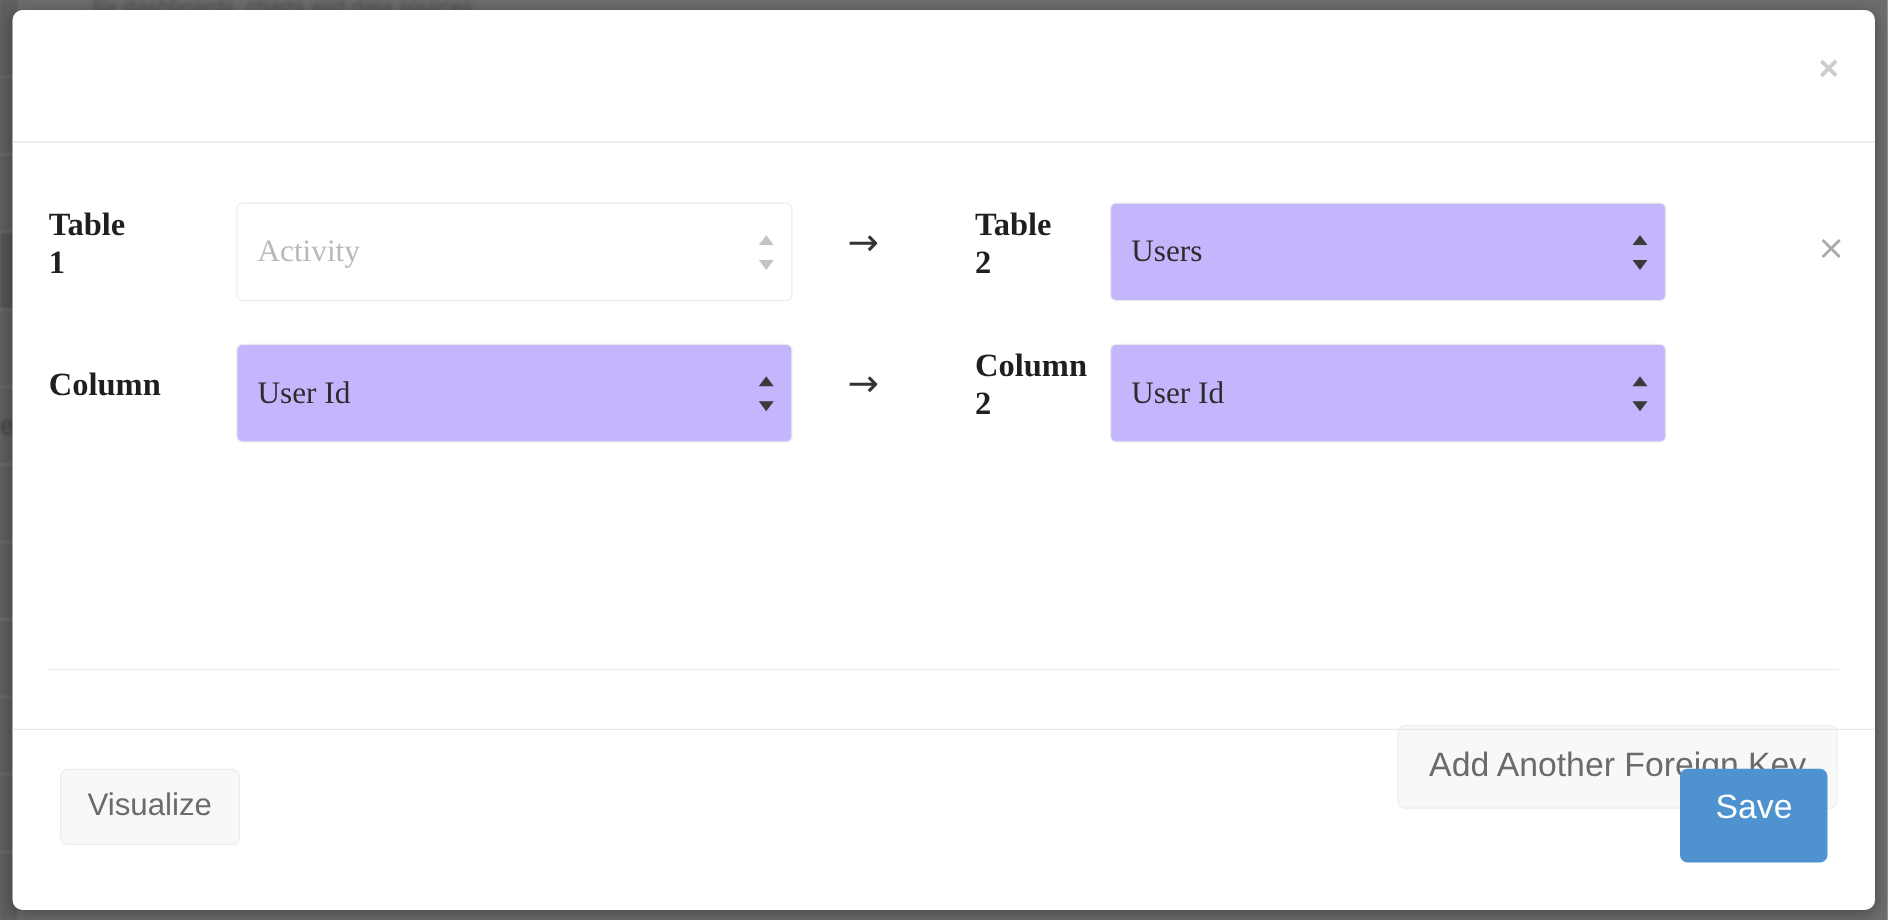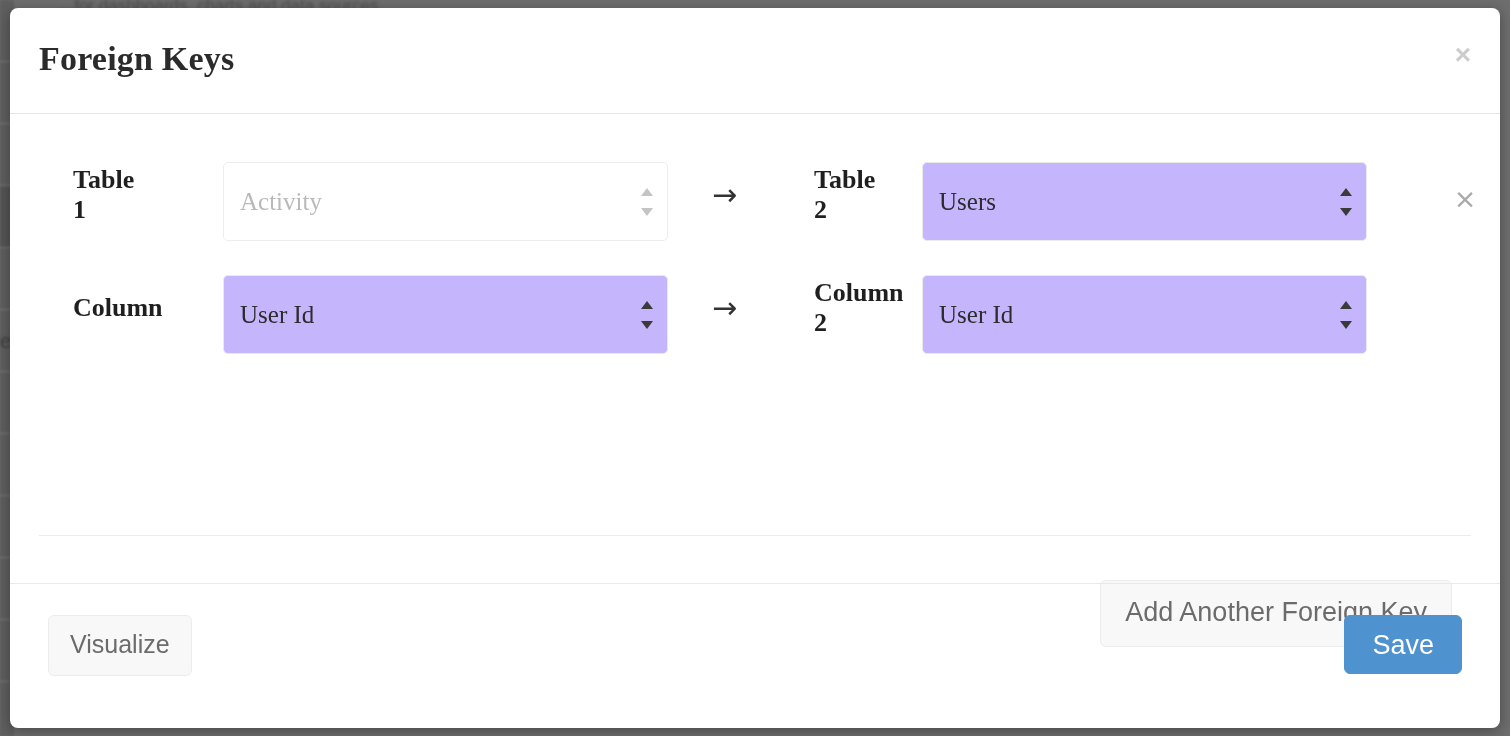--- a/index.html
+++ b/index.html
@@ -104,21 +104,20 @@
 
   
   .modal-body {
     position: relative;
     height: 469px;
   }
 
   .fk-group {
     position: relative;
     padding-top: 26px;
-    padding-left: 34px;
   }
 
   .fk-row {
     position: relative;
     height: 65px;
     display: flex;
     align-items: center;
     margin-top: 22px;
   }
   .fk-row.second { margin-top: 48px; }
@@ -233,21 +232,21 @@
     background: #ececec;
   }
 
   .add-row {
     position: absolute;
     left: 12px;
     right: 0;
     top: 466px;
     display: flex;
     justify-content: flex-end;
-    padding-right: 48px;
+    padding-right: 30px;
     box-sizing: border-box;
   }
   .btn {
     font-family: "Liberation Sans", sans-serif;
     border-radius: 6px;
     cursor: pointer;
     user-select: none;
     box-sizing: border-box;
     display: inline-block;
   }
@@ -276,21 +275,21 @@
     padding: 14px 21px 16px 21px;
   }
   .btn.save {
     position: absolute;
     right: 38px;
     top: 31px;
     background: #4e93cf;
     border: 1px solid #4e93cf;
     color: #ffffff;
     font-size: 27px;
-    padding: 14px 27px 12px 27px;
+    padding: 14px 27px 28px 27px;
   }
 </style>
 </head>
 <body>
 
 <div id="backdrop">
   <div id="backdrop-rail">
     <div class="seg"></div>
     <div class="seg"></div>
     <div class="seg"></div>
@@ -304,21 +303,20 @@
     <div class="seg"></div>
     <div class="seg"></div>
   </div>
   <div id="backdrop-text">...for dashboards, charts and data sources</div>
   <div id="backdrop-letter">e</div>
 </div>
 
 <div id="modal">
 
   <div class="modal-header">
-    <div class="modal-title">Foreign Keys</div>
     <div class="header-close">×</div>
   </div>
 
   <div class="modal-body">
 
     <div class="fk-group">
 
       <div class="fk-row">
         <div class="fk-label l1">Table 1</div>
         <div class="select-wrap one empty">

